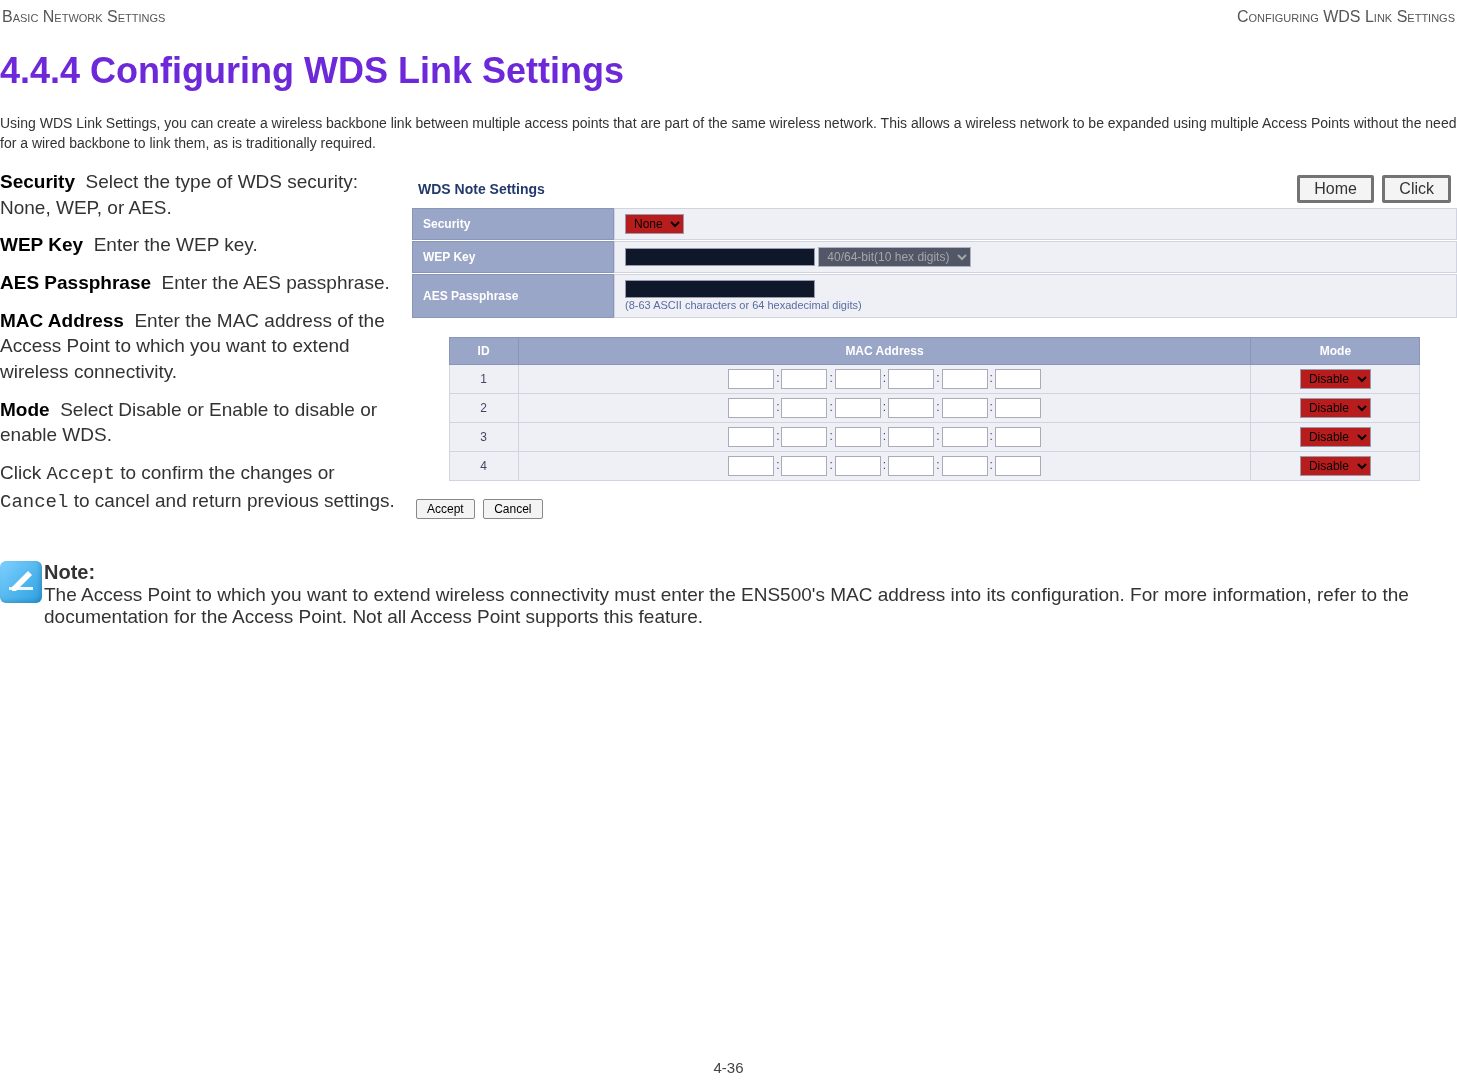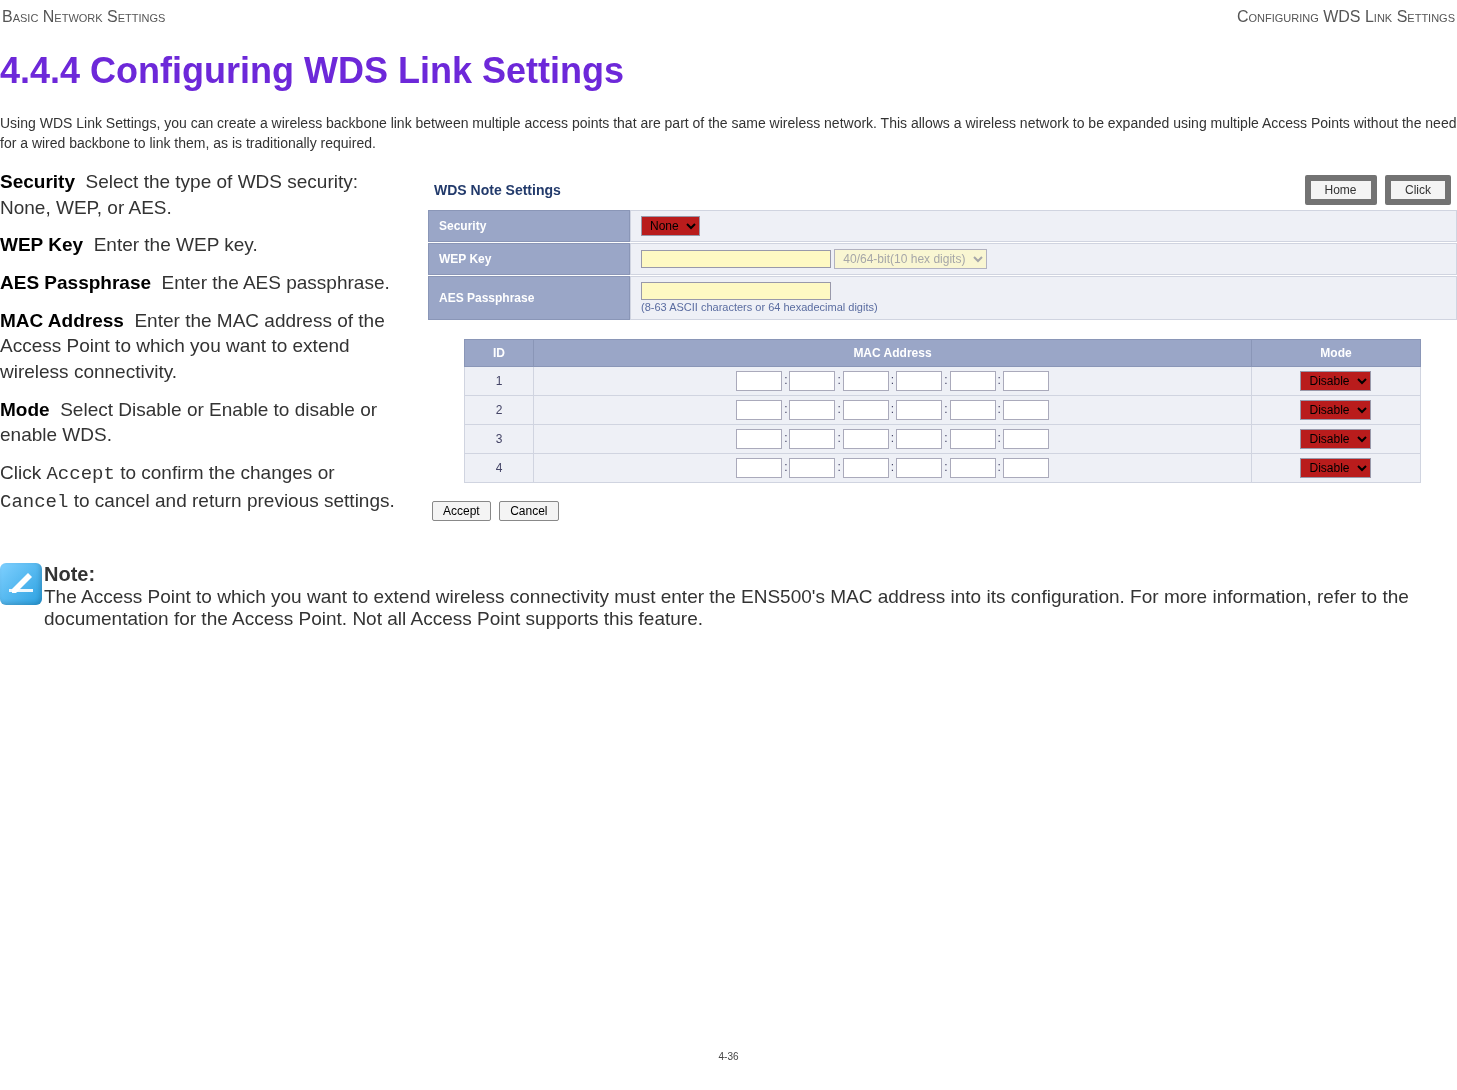--- a/index.html
+++ b/index.html
@@ -27,21 +27,21 @@
     margin: 20px 0 22px 0;
   }
   .intro {
     font-size: 14px;
     line-height: 1.4;
     color: #333;
     margin-bottom: 16px;
   }
   .content-flex {
     display: flex;
-    gap: 28px;
+    gap: 12px;
   }
   .defs {
     width: 400px;
     font-size: 19px;
     line-height: 1.35;
     color: #333;
   }
   .def-item { margin-bottom: 12px; }
   .def-item b { color: #000; }
   .mono { font-family: "Courier New", monospace; }
@@ -55,24 +55,24 @@
     align-items: center;
     padding: 4px 6px;
   }
   .panel-title {
     font-weight: bold;
     color: #223a6b;
     font-size: 14px;
   }
   .btn3d {
     display: inline-block;
-    font-size: 12px;
+    font-size: 16px;
     padding: 2px 14px;
     background: #f4f4f4;
-    border: 6px solid #737373;
+    border: 3px solid #737373;
     border-radius: 2px;
     margin-left: 4px;
     color: #333;
     text-align: center;
   }
   .form-table {
     width: 100%;
     border-collapse: separate;
     border-spacing: 0 1px;
     font-size: 12px;
@@ -90,21 +90,21 @@
     padding: 5px 10px;
     border: 1px solid #d0d4e0;
   }
   .sel, .txt {
     font-size: 12px;
     border: 1px solid #99a;
     background: #b91c1c;
     padding: 1px 4px;
   }
   .sel.disabled, .txt.disabled {
-    background: #fef9c3;
+    background: #0f172a;
     color: #888;
   }
   .hint { color: #5a6ca0; font-size: 11px; }
   .mac-table {
     width: 93%;
     margin: 18px auto 0 auto;
     border-collapse: collapse;
     font-size: 12px;
   }
   .mac-table th {
@@ -154,24 +154,24 @@
     background: linear-gradient(135deg,#7fd0ff,#2aa0e0);
     border-radius: 6px;
     position: relative;
     flex-shrink: 0;
     box-shadow: inset -2px -2px 4px rgba(0,0,0,.15);
   }
   .note-icon svg { position: absolute; top: 6px; left: 6px; }
   .note-title { font-weight: bold; font-size: 20px; }
   .page-num {
     position: absolute;
-    bottom: 28px;
+    bottom: 14px;
     left: 50%;
     transform: translateX(-50%);
-    font-size: 10px;
+    font-size: 15px;
     color: #444;
   }
 </style>
 </head>
 <body>
 
 <div class="header">
   <span>Basic Network Settings</span>
   <span>Configuring WDS Link Settings</span>
 </div>

